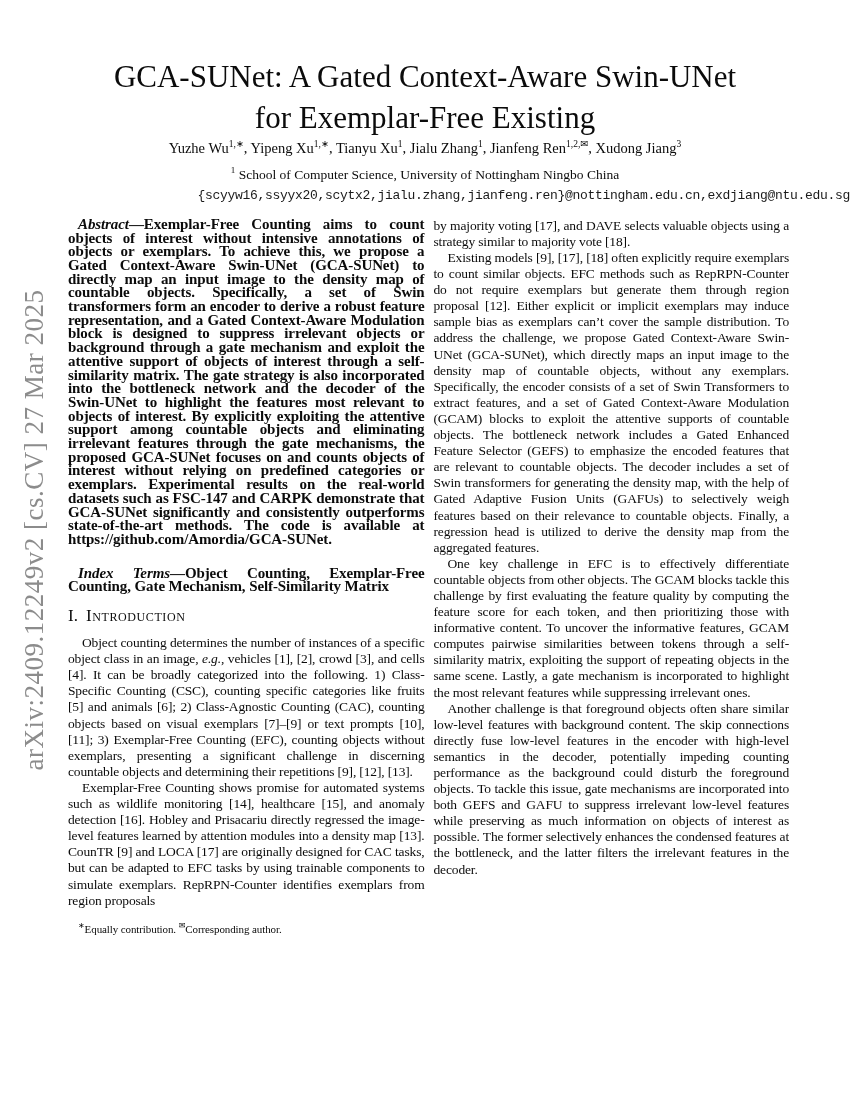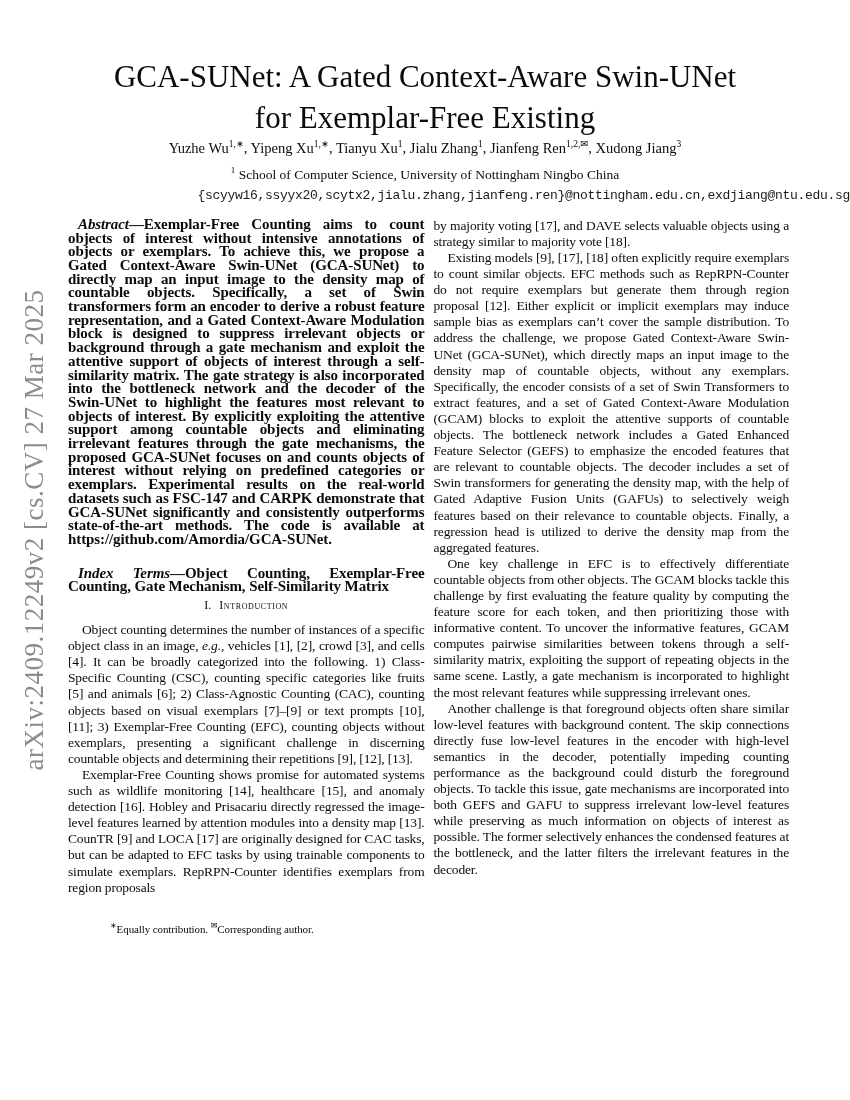--- a/index.html
+++ b/index.html
@@ -62,44 +62,44 @@
     font-size:15px;
     font-weight:bold;
     line-height:13.7px;
     text-align:justify;
     letter-spacing:-0.1px;
     text-indent:10px;
   }
   .abstract .ab-label{ font-style:italic; }
   .index-terms{ margin-top:20px; }
   .section-heading{
-    font-size:12px;
+    font-size:17px;
     font-weight:normal;
-    text-align:center;
-    margin:4px 0 9px 0;
+    text-align:left;
+    margin:12px 0 9px 0;
   }
   .section-heading .sec-num{ margin-right:8px; }
   .section-heading .sc{ font-variant:small-caps; letter-spacing:0.6px; }
   .body-par{
     font-size:13.5px;
     line-height:16.1px;
     text-align:justify;
     letter-spacing:-0.15px;
     text-indent:14px;
   }
   .no-indent{ text-indent:0; }
   .footnote{
     margin-top:auto;
     padding-top:6px;
     font-size:11px;
     line-height:12.8px;
     text-align:justify;
     letter-spacing:-0.1px;
   }
-  .footnote p{ text-indent:10px;margin-left:32px; }
+  .footnote p{ text-indent:10px; }
   .footnote sup{ font-size:8px; }
   em{ font-style:italic; }
 </style>
 </head>
 <body>
 
 <div class="watermark">arXiv:2409.12249v2  [cs.CV]  27 Mar 2025</div>
 
 <div class="header">
   <h1 class="title">

